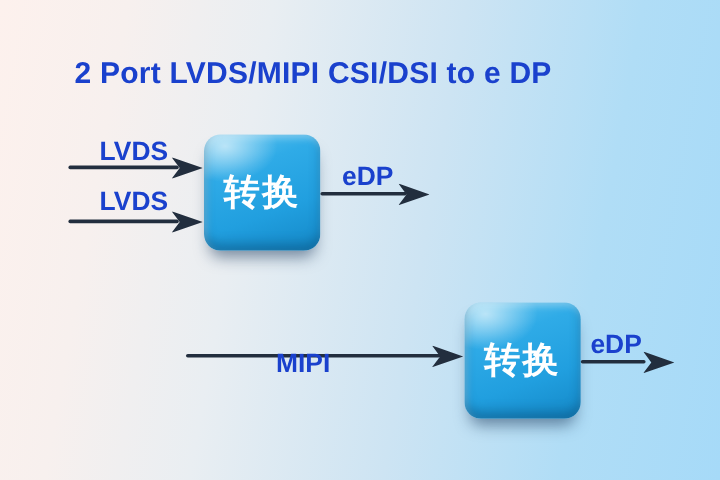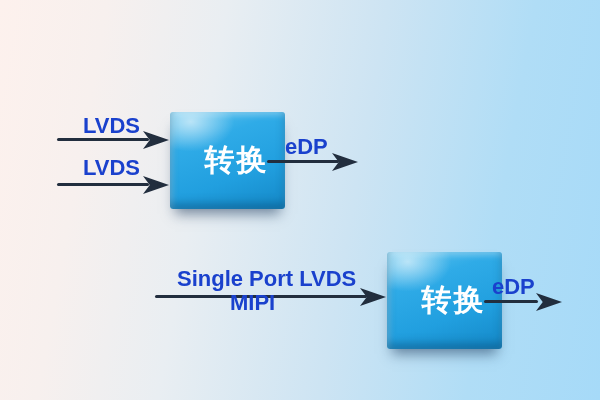--- a/index.html
+++ b/index.html
@@ -23,55 +23,55 @@
     white-space:nowrap;
   }
   .line {
     position:absolute; height:3px; background:#222e3e; border-radius:2px;
   }
   .arrowhead {
     position:absolute; width:26px; height:18px; background:#222e3e;
     clip-path: polygon(0 0, 100% 50%, 0 100%, 26% 50%);
   }
   .conv-box {
-    position:absolute; width:97px; height:97px; border-radius:3px;
+    position:absolute; width:97px; height:97px; border-radius:14px;
     background:
       radial-gradient(95px 65px at 18% 10%, rgba(255,255,255,0.62), rgba(255,255,255,0) 46%),
       linear-gradient(160deg, #5ec4ef 0%, #2fabe7 30%, #219fdf 65%, #1488c7 100%);
     box-shadow:
       inset 0 -6px 9px rgba(6,70,110,0.42),
       inset 2px 3px 6px rgba(255,255,255,0.35),
       0 10px 12px -5px rgba(25,55,90,0.55);
     display:flex; align-items:center; justify-content:center;
-    color:#ffffff; font-size:30px; font-weight:bold; letter-spacing:2px;padding-left:18px;
+    color:#ffffff; font-size:30px; font-weight:bold; letter-spacing:2px;
   }
 </style>
 </head>
 <body>
 
 <div class="canvas">
 
+  <div class="title">2 Port LVDS/MIPI CSI/DSI to e DP</div>
 
   <div class="lbl" style="left:83px; top:113px; font-size:22px;">LVDS</div>
   <div class="line" style="left:57px; top:138px; width:92px;"></div>
   <div class="arrowhead" style="left:143px; top:131px;"></div>
 
   <div class="lbl" style="left:83px; top:155px; font-size:22px;">LVDS</div>
   <div class="line" style="left:57px; top:183px; width:92px;"></div>
   <div class="arrowhead" style="left:143px; top:176px;"></div>
 
   <div class="conv-box" style="left:170px; top:112px;">
     <span>转换</span>
   </div>
 
   <div class="lbl" style="left:285px; top:134px; font-size:22px;">eDP</div>
   <div class="line" style="left:267px; top:160px; width:72px;"></div>
   <div class="arrowhead" style="left:332px; top:153px;"></div>
 
-  <div class="lbl" style="left:177px; top:266px; font-size:22px;">Single Port LVDS</div>
   <div class="line" style="left:155px; top:295px; width:212px;"></div>
   <div class="arrowhead" style="left:360px; top:288px;"></div>
   <div class="lbl" style="left:230px; top:290px; font-size:22px;">MIPI</div>
 
   <div class="conv-box" style="left:387px; top:252px;">
     <span>转换</span>
   </div>
 
   <div class="lbl" style="left:492px; top:274px; font-size:22px;">eDP</div>
   <div class="line" style="left:484px; top:300px; width:54px;"></div>

